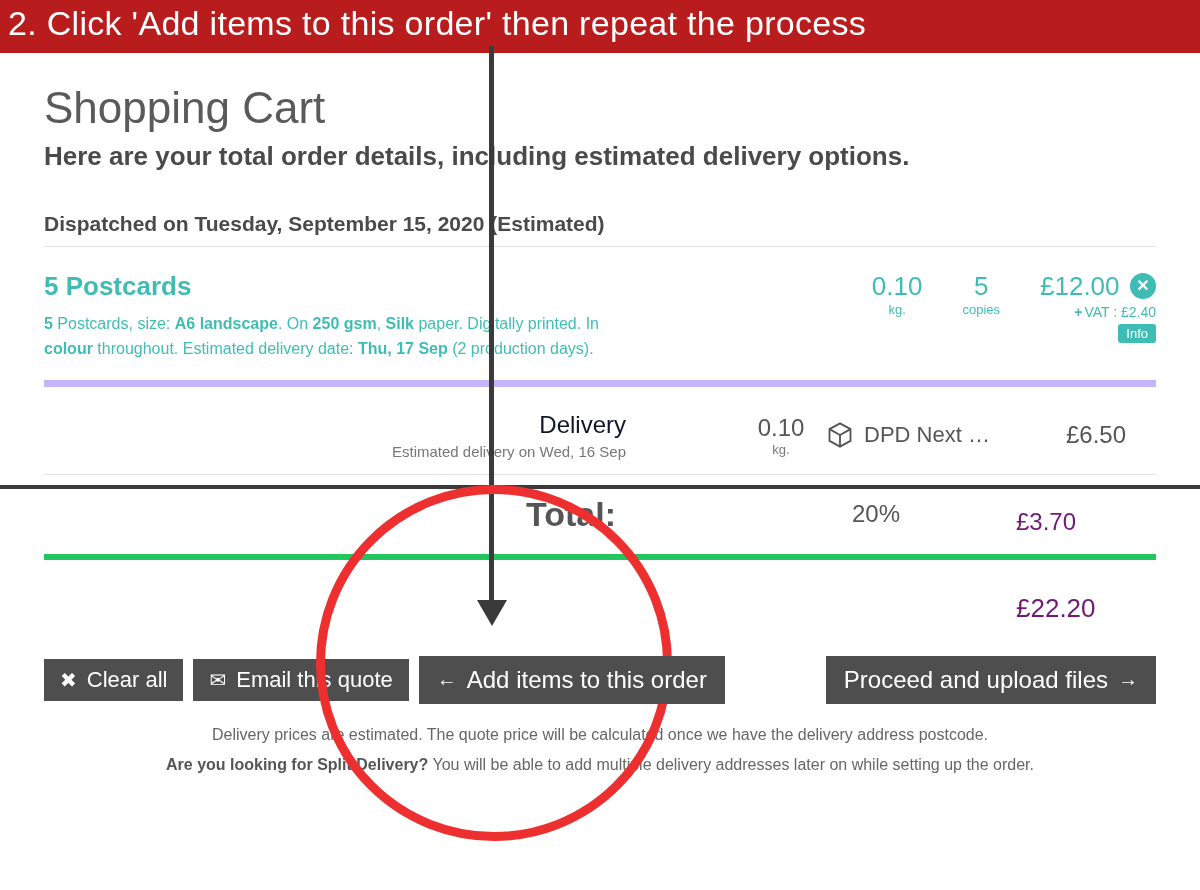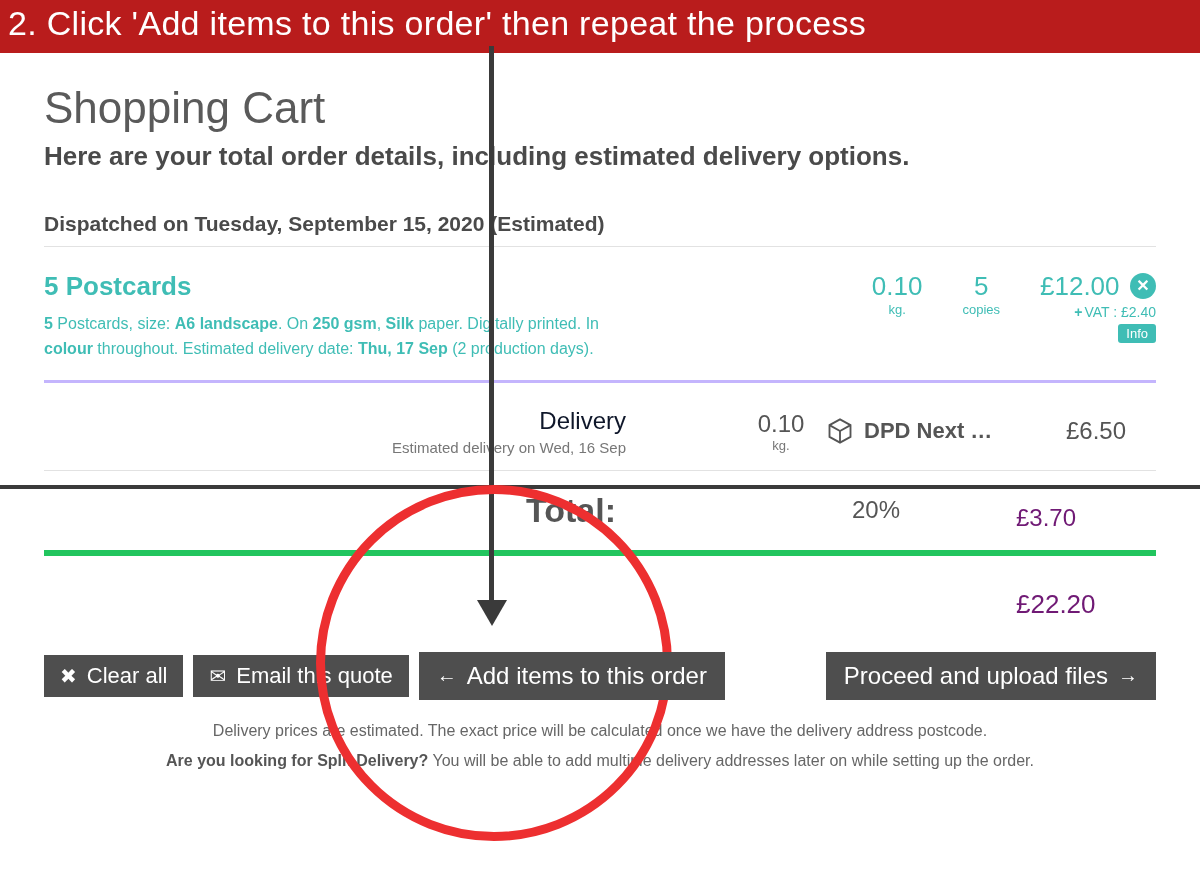--- a/index.html
+++ b/index.html
@@ -38,21 +38,21 @@
   .dispatch {
     font-size: 21px;
     font-weight: 600;
     color: #4a4a4a;
     margin-bottom: 24px;
     border-bottom: 1px solid #e2e2e2;
     padding-bottom: 10px;
   }
   .item-row {
     display: flex;
-    border-bottom: 3px solid #c4b5fd;
+    border-bottom: 7px solid #c4b5fd;
     padding-bottom: 18px;
     margin-bottom: 14px;
   }
   .item-left { flex: 1; }
   .item-title {
     color: #3fbdb5;
     font-size: 26px;
     font-weight: 600;
     margin-bottom: 10px;
   }
@@ -147,21 +147,20 @@
   .delivery-weight .u { font-size: 13px; color: #777; }
   .carrier {
     display: flex;
     align-items: center;
     gap: 10px;
     width: 210px;
     font-size: 22px;
     color: #555;
     white-space: nowrap;
     overflow: hidden;
-    font-weight: bold;
   }
   .carrier-icon {
     width: 28px; height: 28px;
     flex-shrink: 0;
   }
   .delivery-price {
     width: 120px;
     text-align: center;
     font-size: 24px;
     color: #555;
@@ -349,21 +348,21 @@
       <span>Add items to this order</span>
     </button>
     <div class="spacer"></div>
     <button class="btn btn-lg">
       <span>Proceed and upload files</span>
       <span class="icon">→</span>
     </button>
   </div>
 
   <div class="footer-text">
-    <div>Delivery prices are estimated. The exact price will be calculated once we have the delivery address postcode.</div>
+    <div>Delivery prices are estimated. The quote price will be calculated once we have the delivery address postcode.</div>
     <div>
       <b>Are you looking for Split Delivery?</b><span> You will be able to add multiple delivery addresses later on while setting up the order.</span>
     </div>
   </div>
 </div>
 
 <div class="hr-line"></div>
 <div class="arrow-line"></div>
 <div class="arrow-head"></div>
 <div class="red-circle"></div>

